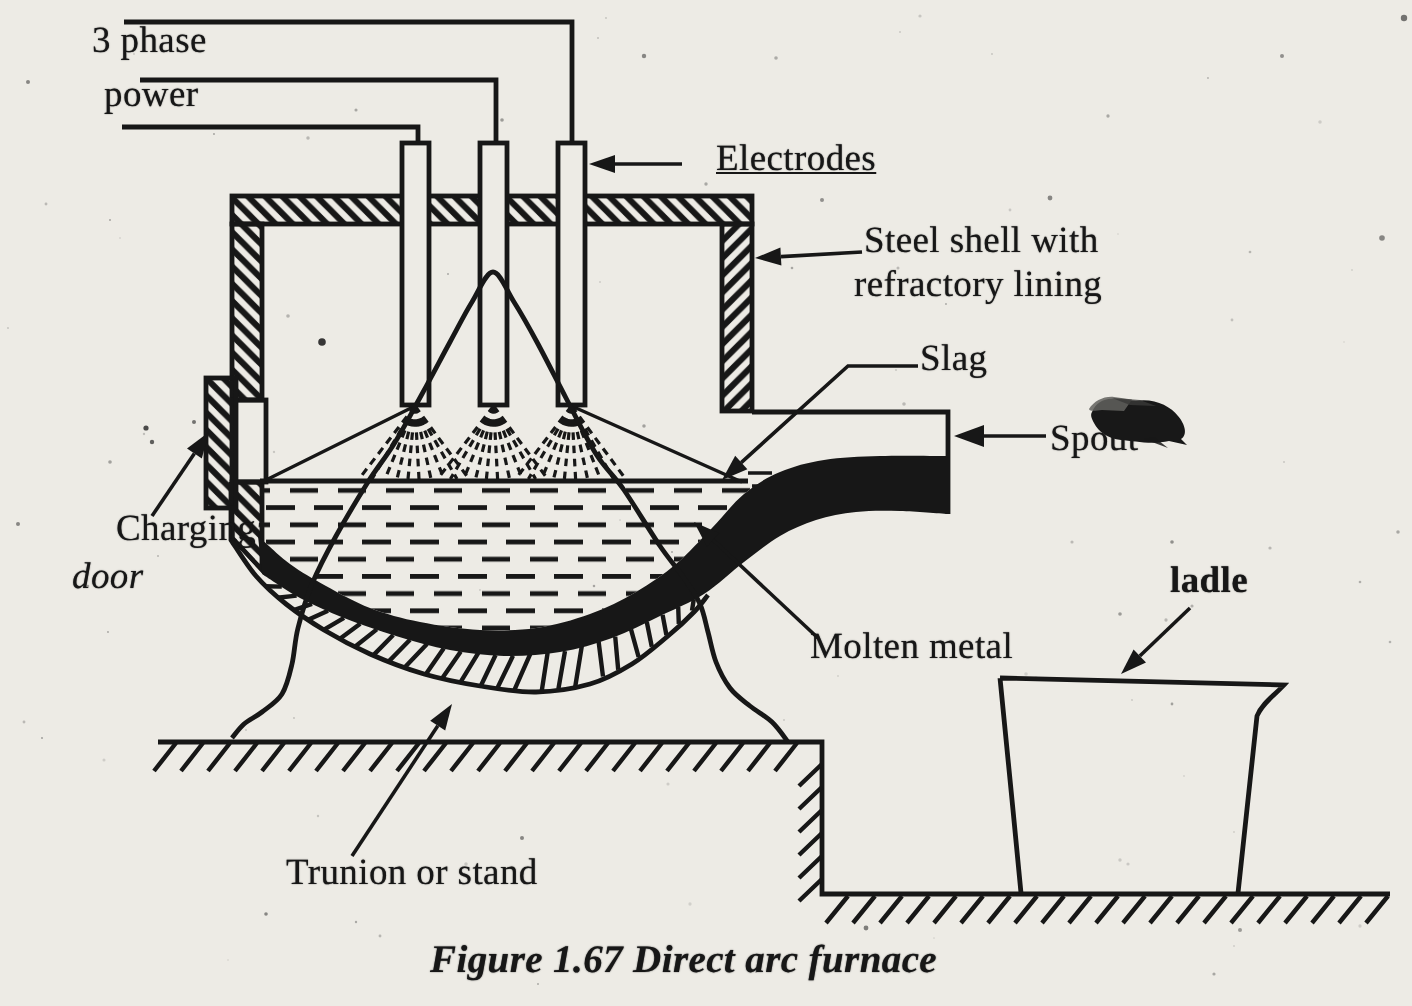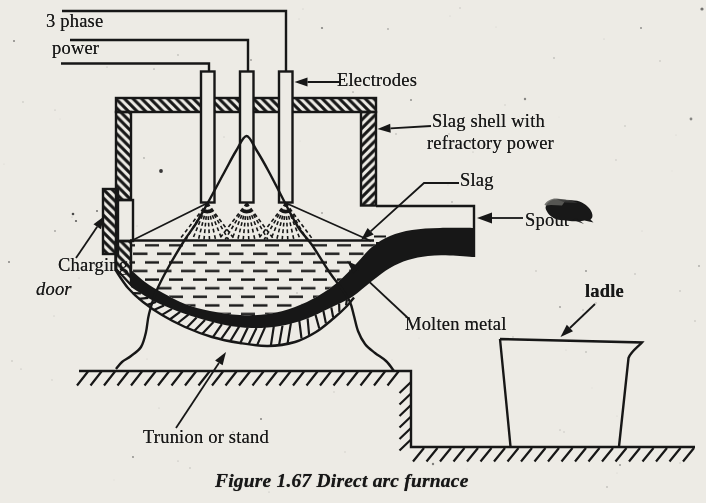--- a/index.html
+++ b/index.html
@@ -253,23 +253,23 @@
       </g>
   <g>
         <path d="M595.0,304.0 L569.9,328.0" class="ln" fill="none"></path>
         <path d="M560.5,337.0 L573.0,331.3 L566.8,324.8 Z" fill="var(--ink)" stroke="none"></path>
       </g>
 
 </svg>
 
 <div class="lbl" style="left:46px;top:12px;">3 phase</div>
 <div class="lbl" style="left:52px;top:39px;">power</div>
-<div class="lbl" style="left:337px;top:71px;">Electrodes</div>
-<div class="lbl" style="left:432px;top:112px;">Slag shell with</div>
-<div class="lbl" style="left:427px;top:134px;">refractory power</div>
+<div class="lbl" style="left:358px;top:71px;text-decoration:underline;">Electrodes</div>
+<div class="lbl" style="left:432px;top:112px;">Steel shell with</div>
+<div class="lbl" style="left:427px;top:134px;">refractory lining</div>
 <div class="lbl" style="left:460px;top:171px;">Slag</div>
 <div class="lbl" style="left:525px;top:211px;">Spout</div>
 <div class="lbl" style="left:14px;top:256px;margin-left:44px;">Charging</div>
 <div class="lbl" style="left:36px;top:280px;font-style:italic;">door</div>
 <div class="lbl" style="left:385px;top:315px;margin-left:20px;">Molten metal</div>
 <div class="lbl" style="left:143px;top:428px;">Trunion or stand</div>
 <div class="lbl" style="left:585px;top:282px;font-weight:bold;">ladle</div>
 <div class="caption">Figure 1.67 Direct arc furnace</div>
 <svg width="706" height="503" viewBox="0 0 706 503" style="position:absolute;left:0;top:0;pointer-events:none" xmlns="http://www.w3.org/2000/svg">
   <g>

